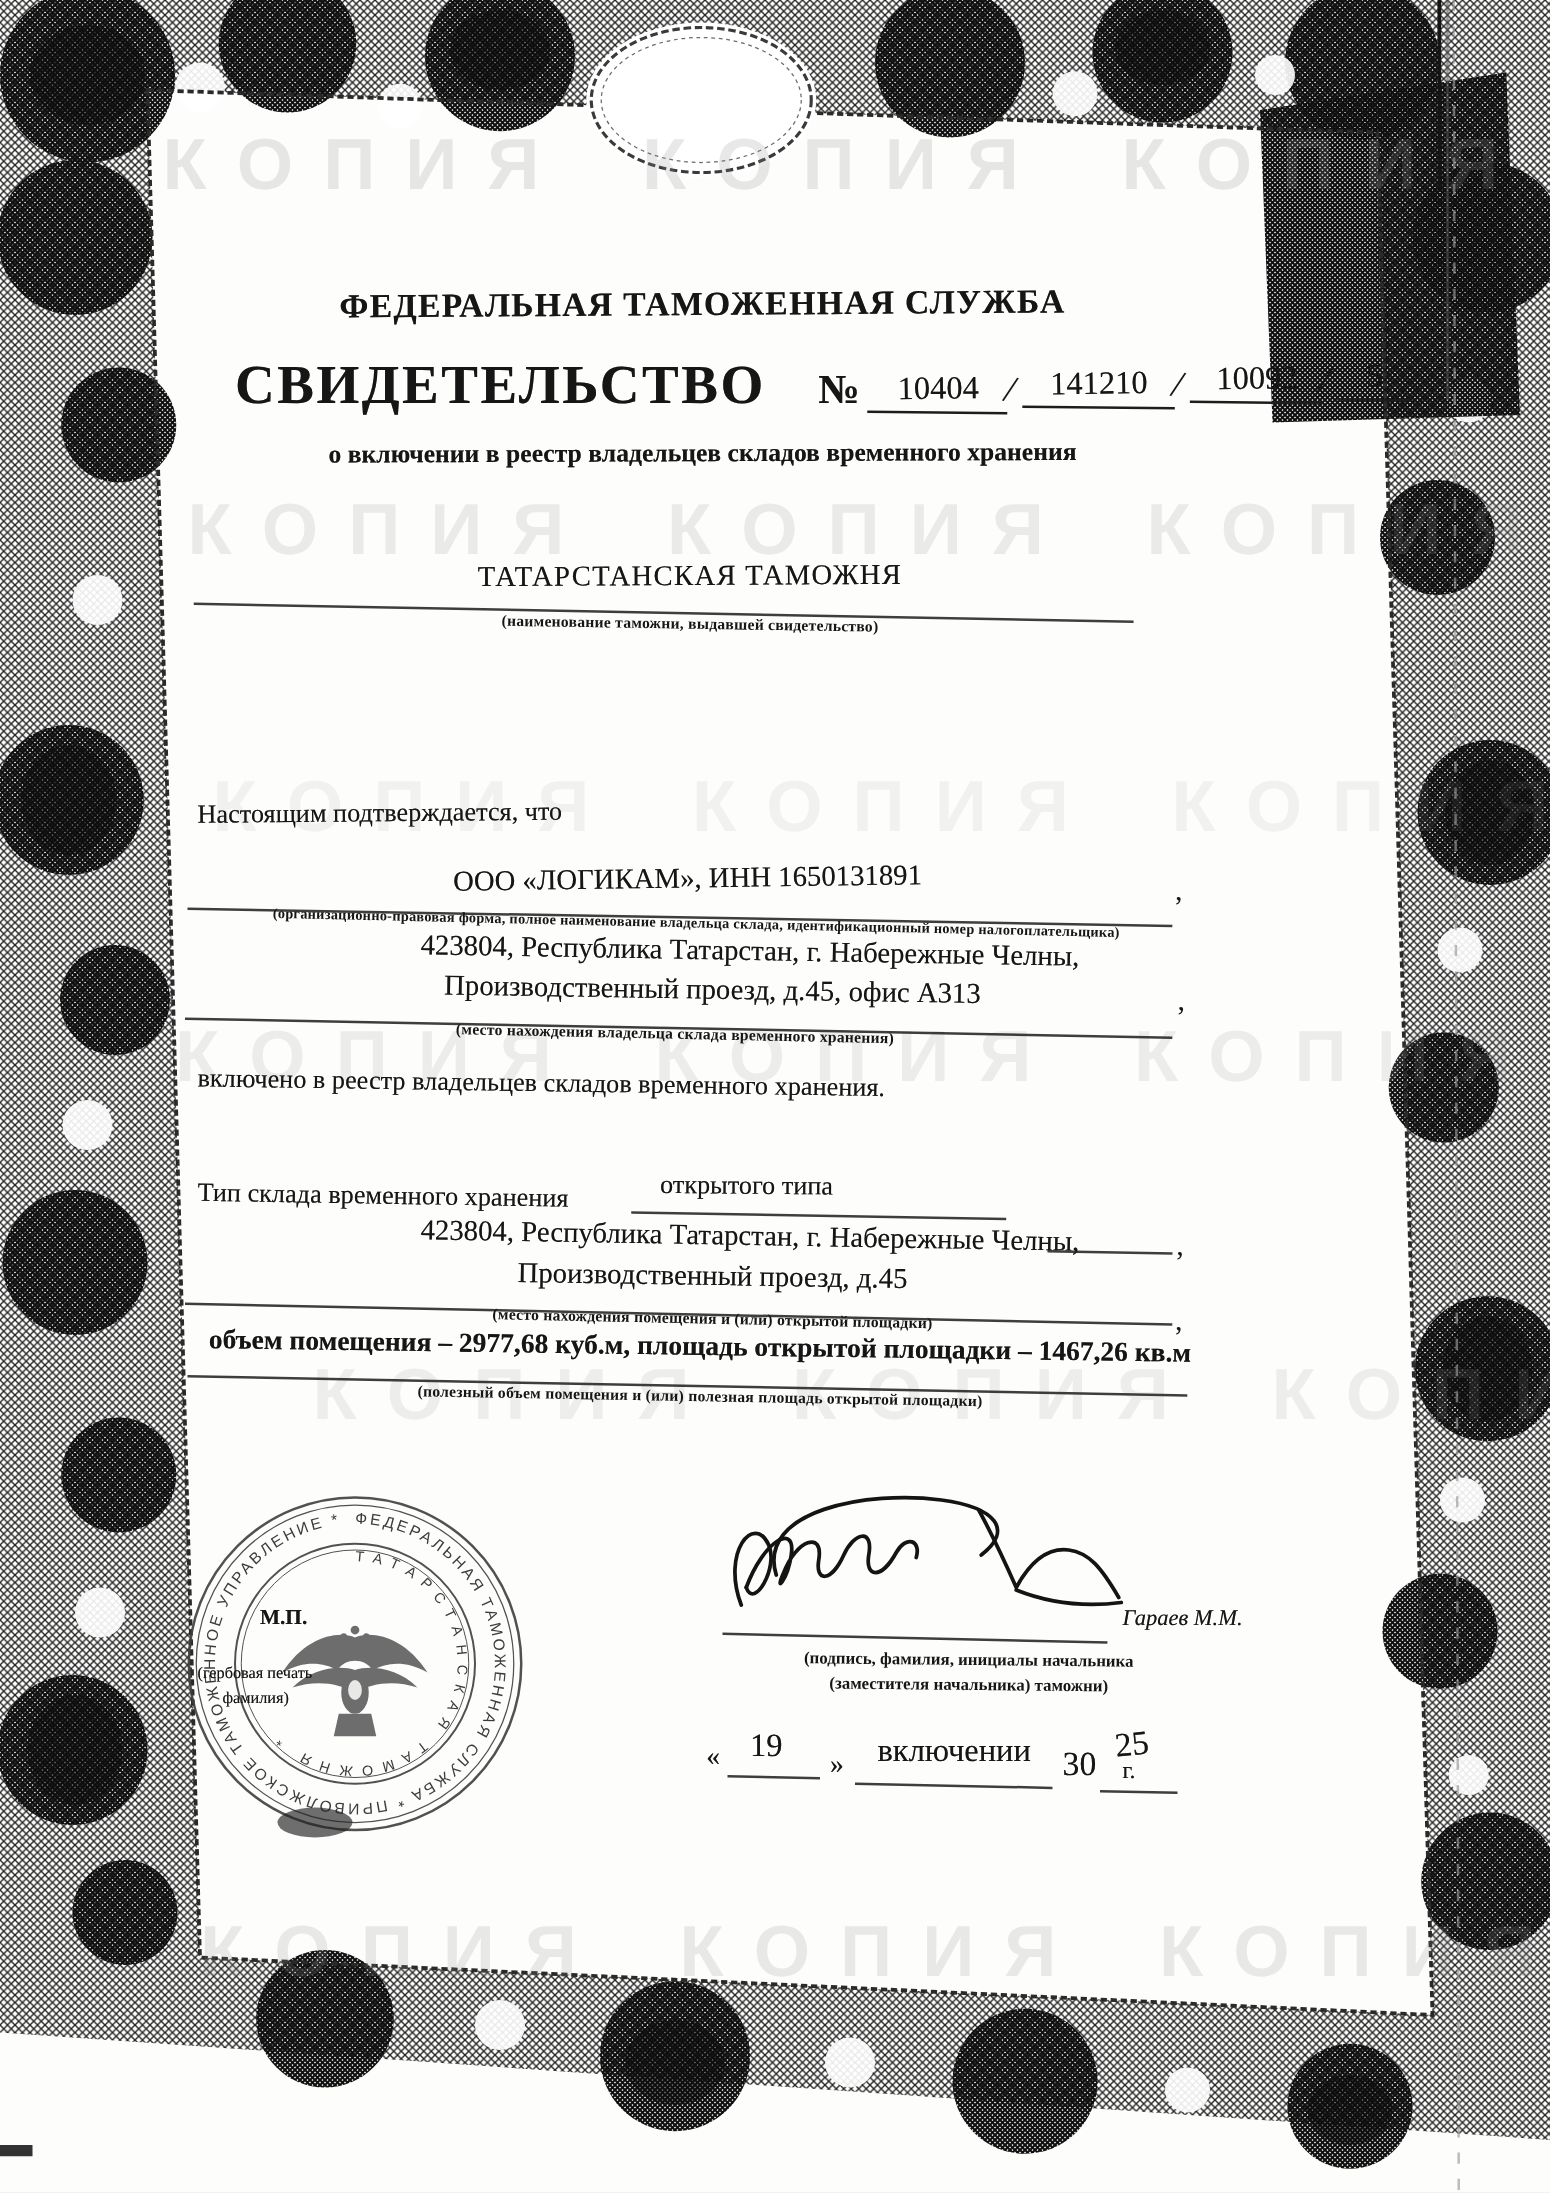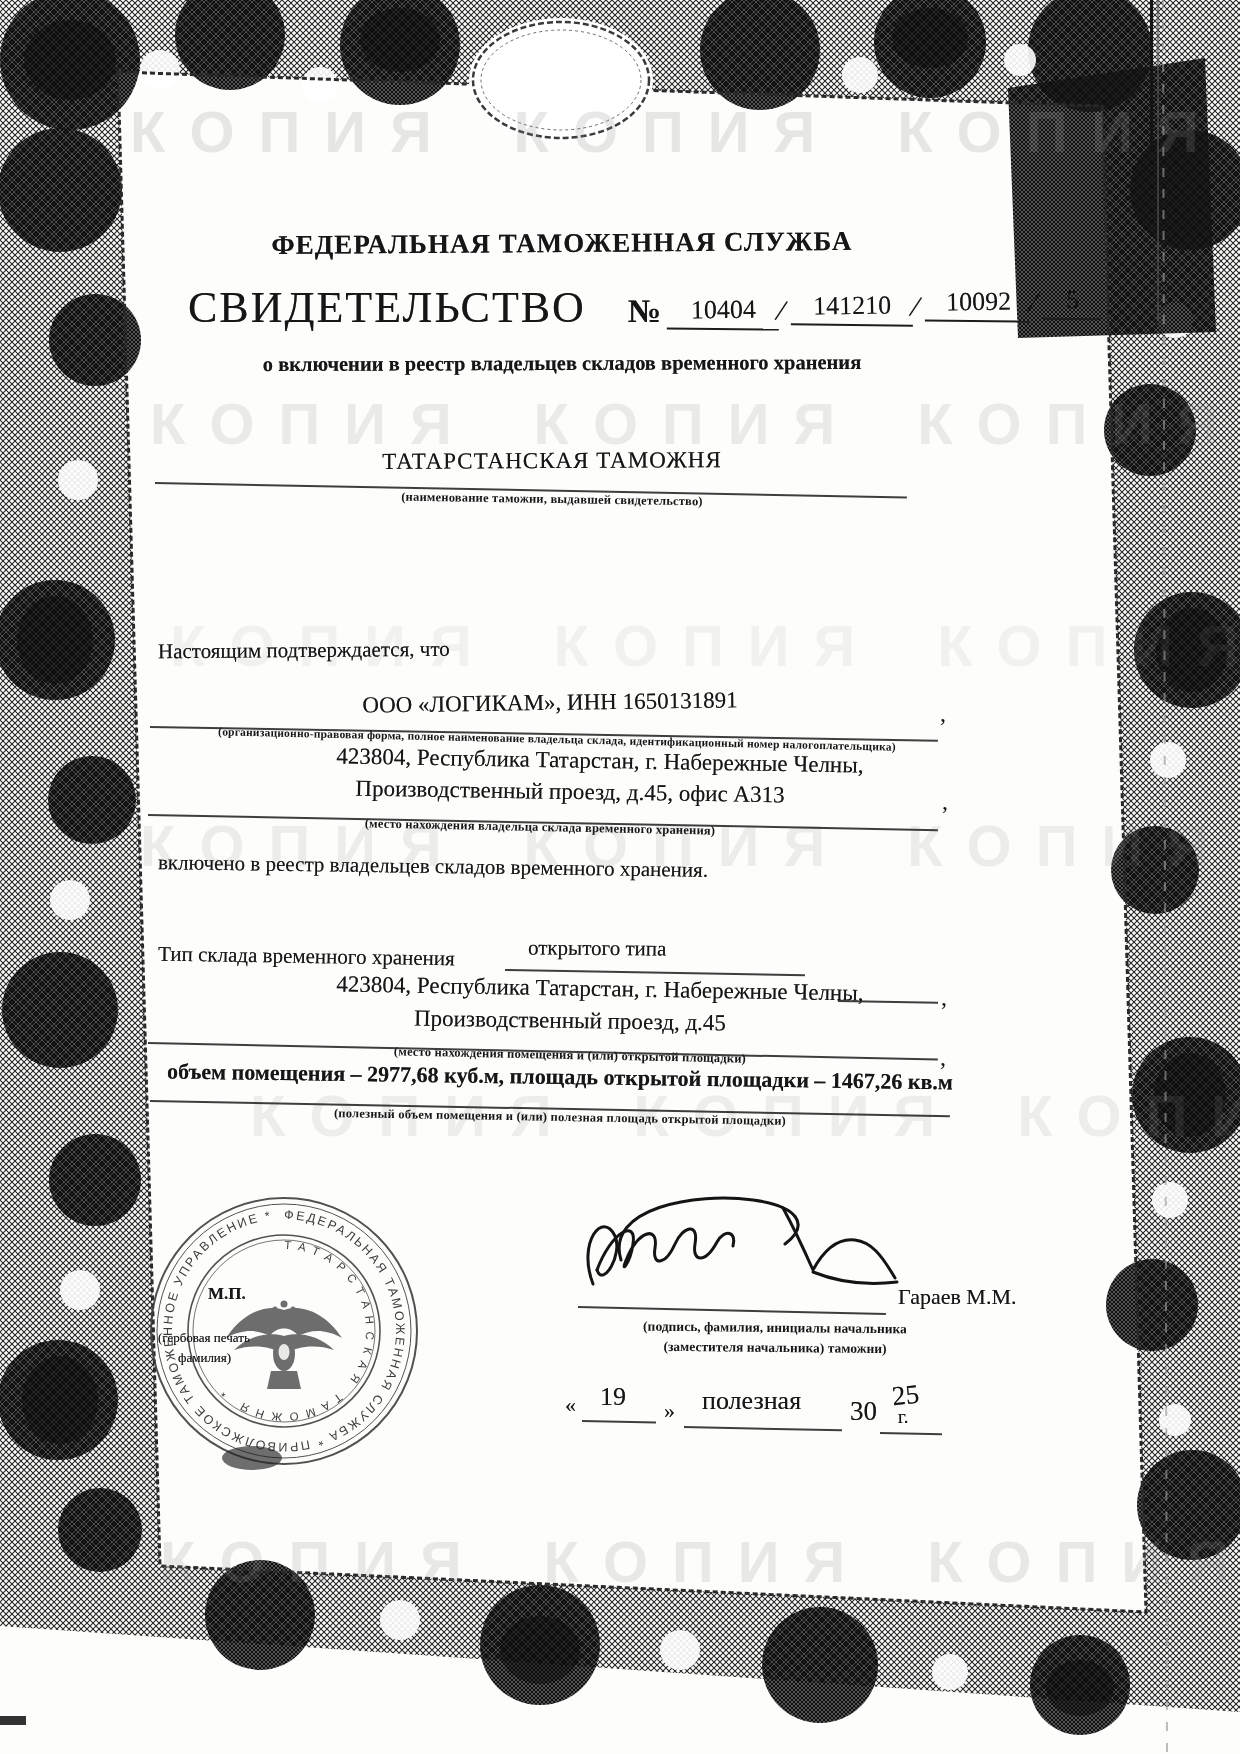--- a/index.html
+++ b/index.html
@@ -8,33 +8,33 @@
   .layer{position:absolute;inset:0;}
   .bg{z-index:0;}
   .wm-layer{z-index:1;pointer-events:none;}
   .content{z-index:2;}
   .abs{position:absolute;}
   .ctr{text-align:center;}
   .wm-row{position:absolute;white-space:nowrap;font-family:"Liberation Sans",sans-serif;
           font-weight:bold;font-size:58px;letter-spacing:24px;color:#8f8f8f;}
   .wm-row span{margin-right:58px;filter:blur(.6px);}
   .hdr{font-weight:bold;font-size:27px;letter-spacing:1px;}
-  .cert-title{font-weight:normal;font-size:44px;letter-spacing:2px;line-height:1;}
+  .cert-title{font-weight:bold;font-size:44px;letter-spacing:2px;line-height:1;}
   .num-label{font-weight:bold;font-size:33px;}
   .num-seg{display:inline-block;position:relative;border-bottom:2px solid #1d1d1d;
            text-align:center;font-size:26px;line-height:1.35;vertical-align:bottom;}
   .num-seg .digits{display:inline-block;transform:rotate(-1.4deg) translateY(-1px);}
   .slash{position:absolute;right:-7px;top:-4px;font-size:31px;transform:rotate(14deg);font-weight:normal;}
   .subtitle{font-weight:bold;font-size:20.5px;}
   .big-line{font-size:23px;}
   .body-line{font-size:21px;}
   .caption{font-weight:bold;font-size:12.5px;letter-spacing:.2px;}
   .rule{position:absolute;height:2px;background:#1c1c1c;opacity:.85;transform-origin:left center;}
   .comma{position:absolute;font-size:24px;}
-  .sig-name{font-size:22px;}
+  .sig-name{font-size:18px;font-style:italic;}
   .sig-caption{font-weight:bold;font-size:13.5px;}
   .date-quote{font-size:22px;}
   .date-val{font-size:26px;}
   .ink{text-shadow:0 0 .4px rgba(10,10,10,.55);}
   .mp{font-weight:bold;font-size:17px;}
   .mp-cap{font-size:13px;margin-top:28px;}
 </style>
 </head>
 <body>
 
@@ -260,20 +260,20 @@
     <div class="rule" style="left:578px;top:1306px;width:308px;transform:rotate(1.3deg)"></div>
     <div class="abs sig-name ink" style="left:898px;top:1284px">Гараев М.М.</div>
     <div class="abs sig-caption ctr" style="left:590px;top:1320px;width:370px;transform:rotate(.6deg)">(подпись, фамилия, инициалы начальника</div>
     <div class="abs sig-caption ctr" style="left:590px;top:1340px;width:370px;transform:rotate(.6deg)">(заместителя начальника) таможни)</div>
 
     <div class="abs date-quote ink" style="left:565px;top:1392px">«</div>
     <div class="rule" style="left:582px;top:1420px;width:74px;transform:rotate(1.2deg)"></div>
     <div class="abs date-val ink" style="left:600px;top:1382px">19</div>
     <div class="abs date-quote ink" style="left:664px;top:1398px">»</div>
     <div class="rule" style="left:684px;top:1426px;width:158px;transform:rotate(1.2deg)"></div>
-    <div class="abs date-val ink" style="left:702px;top:1386px">полезная</div>
+    <div class="abs date-val ink" style="left:702px;top:1386px">включении</div>
     <div class="abs date-val ink" style="left:850px;top:1396px;font-size:27px">30</div>
     <div class="rule" style="left:880px;top:1432px;width:62px;transform:rotate(1.2deg)"></div>
     <div class="abs date-val ink" style="left:892px;top:1380px;font-size:27px;transform:rotate(-6deg)">25</div>
     <div class="abs ink" style="left:898px;top:1406px;font-size:19px">г.</div>
 
   </div>
 </div>
 
 </body></html>

